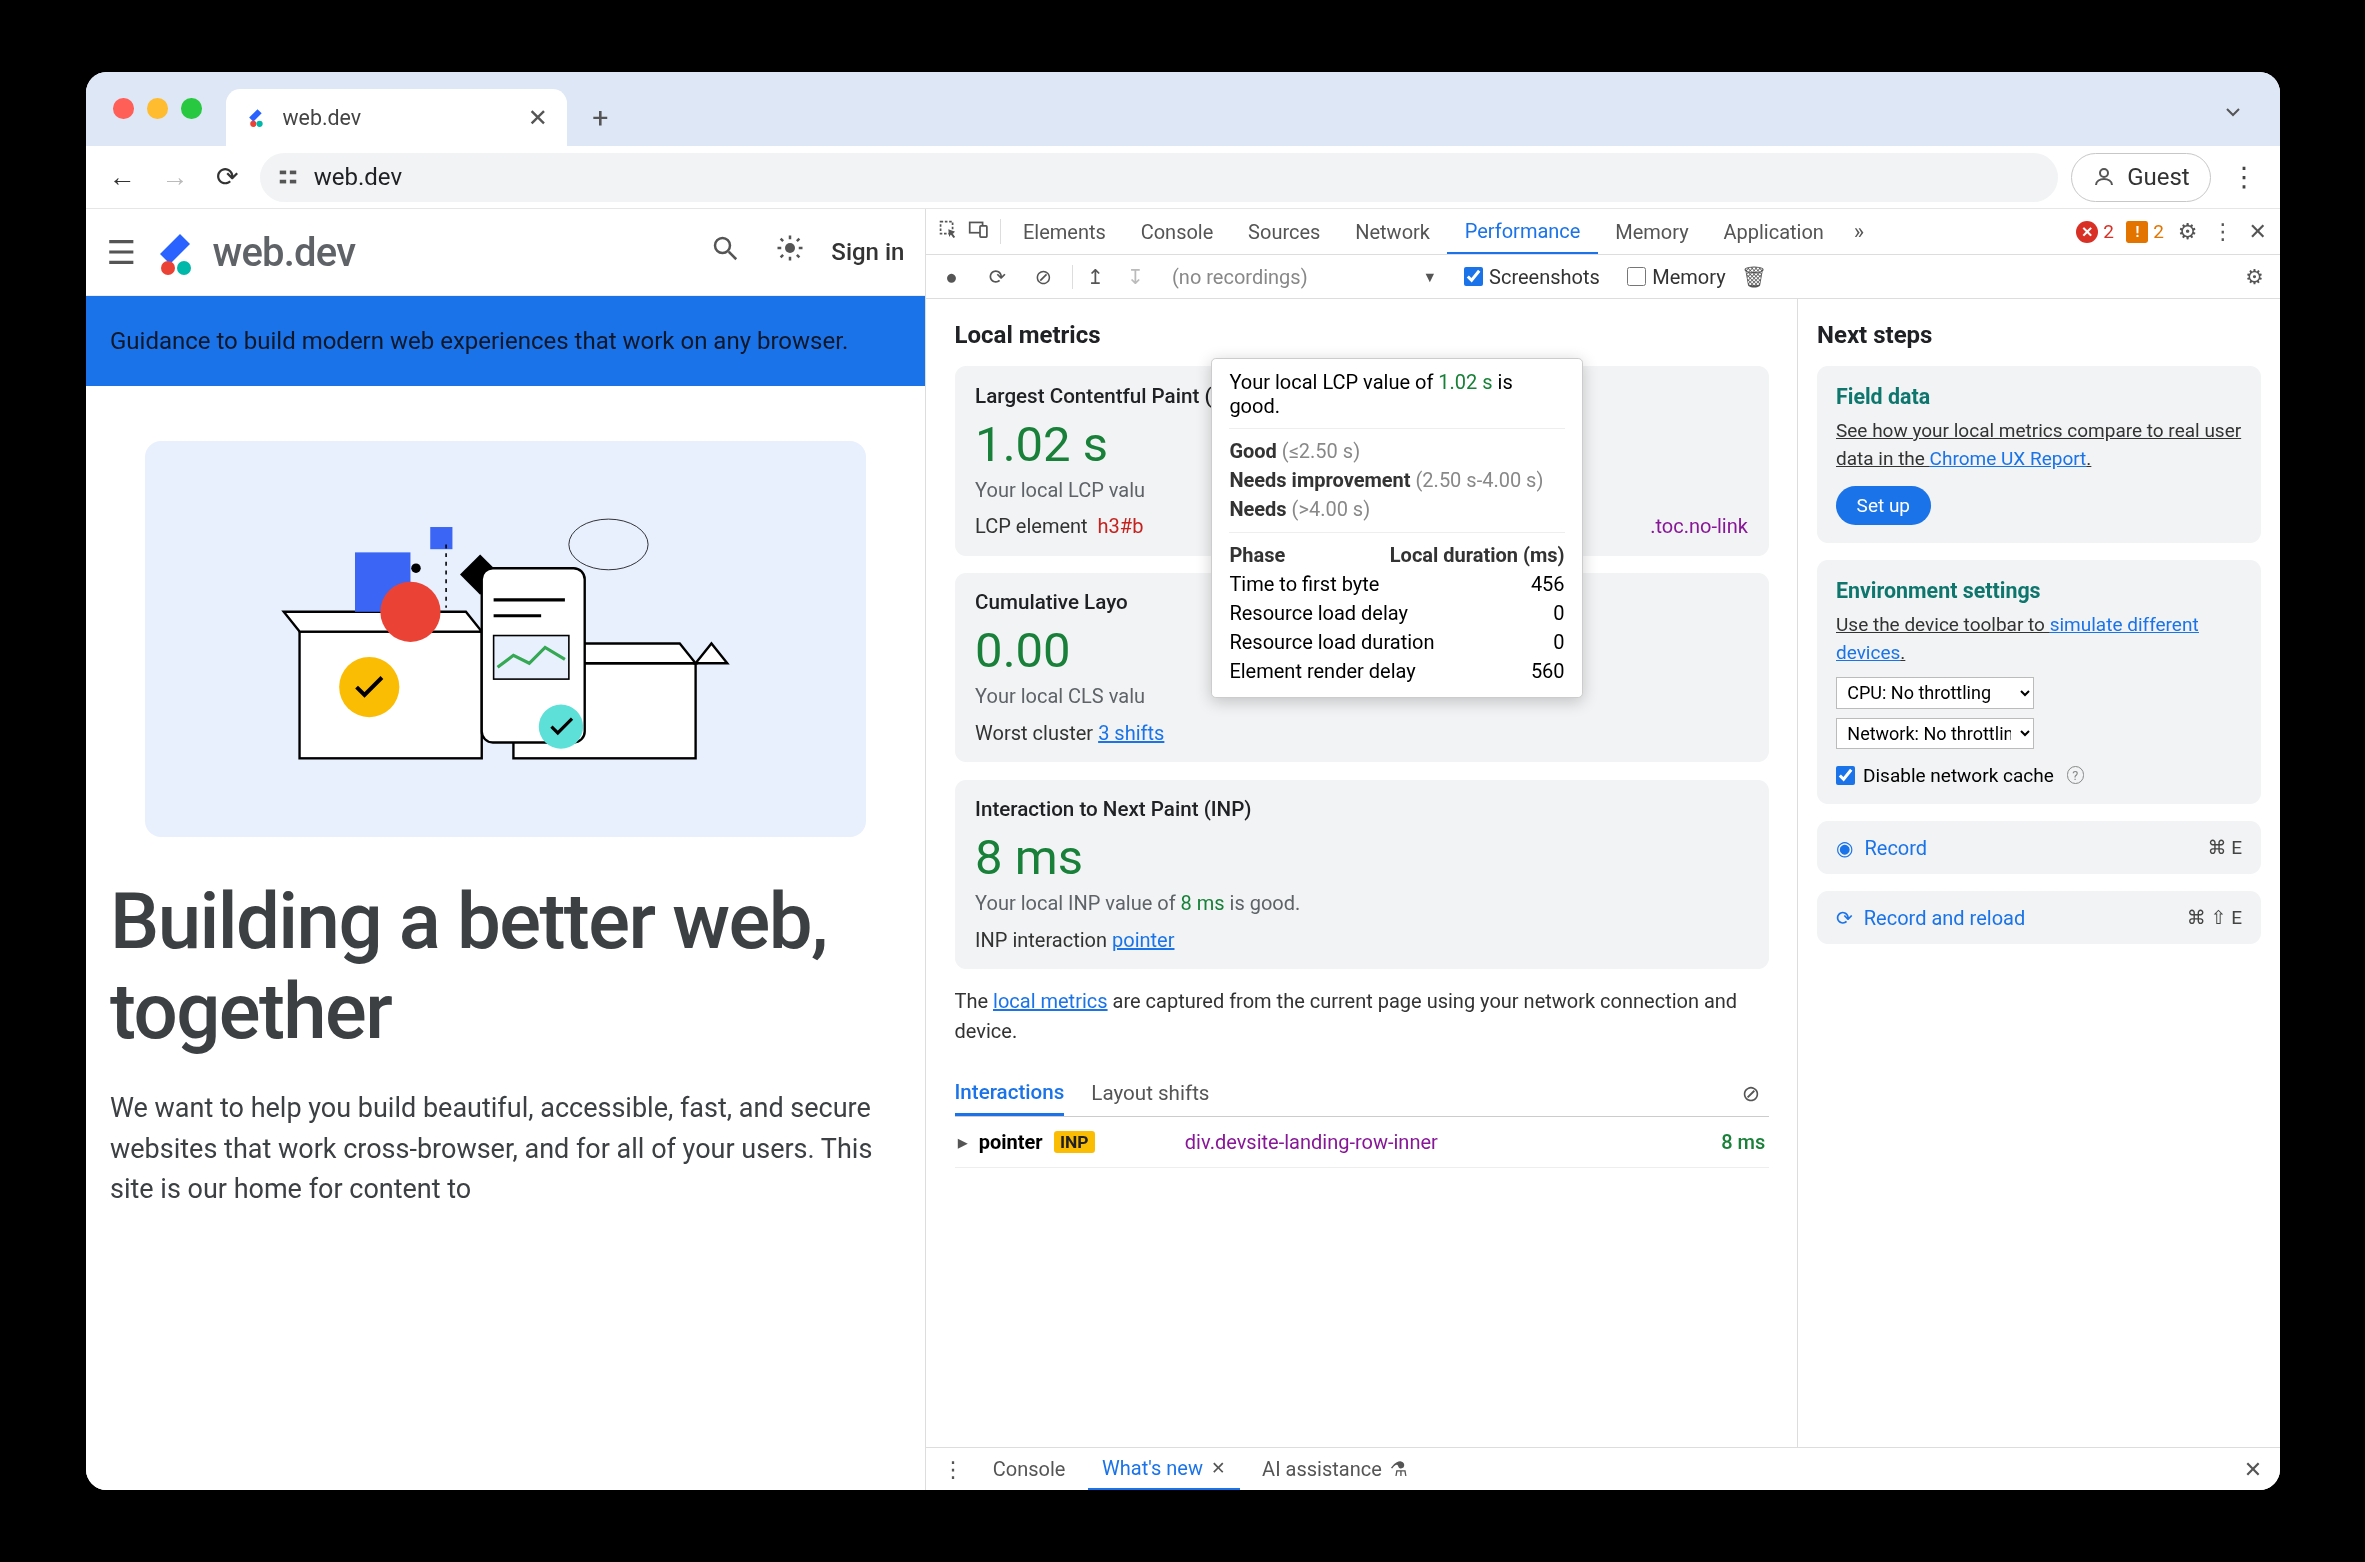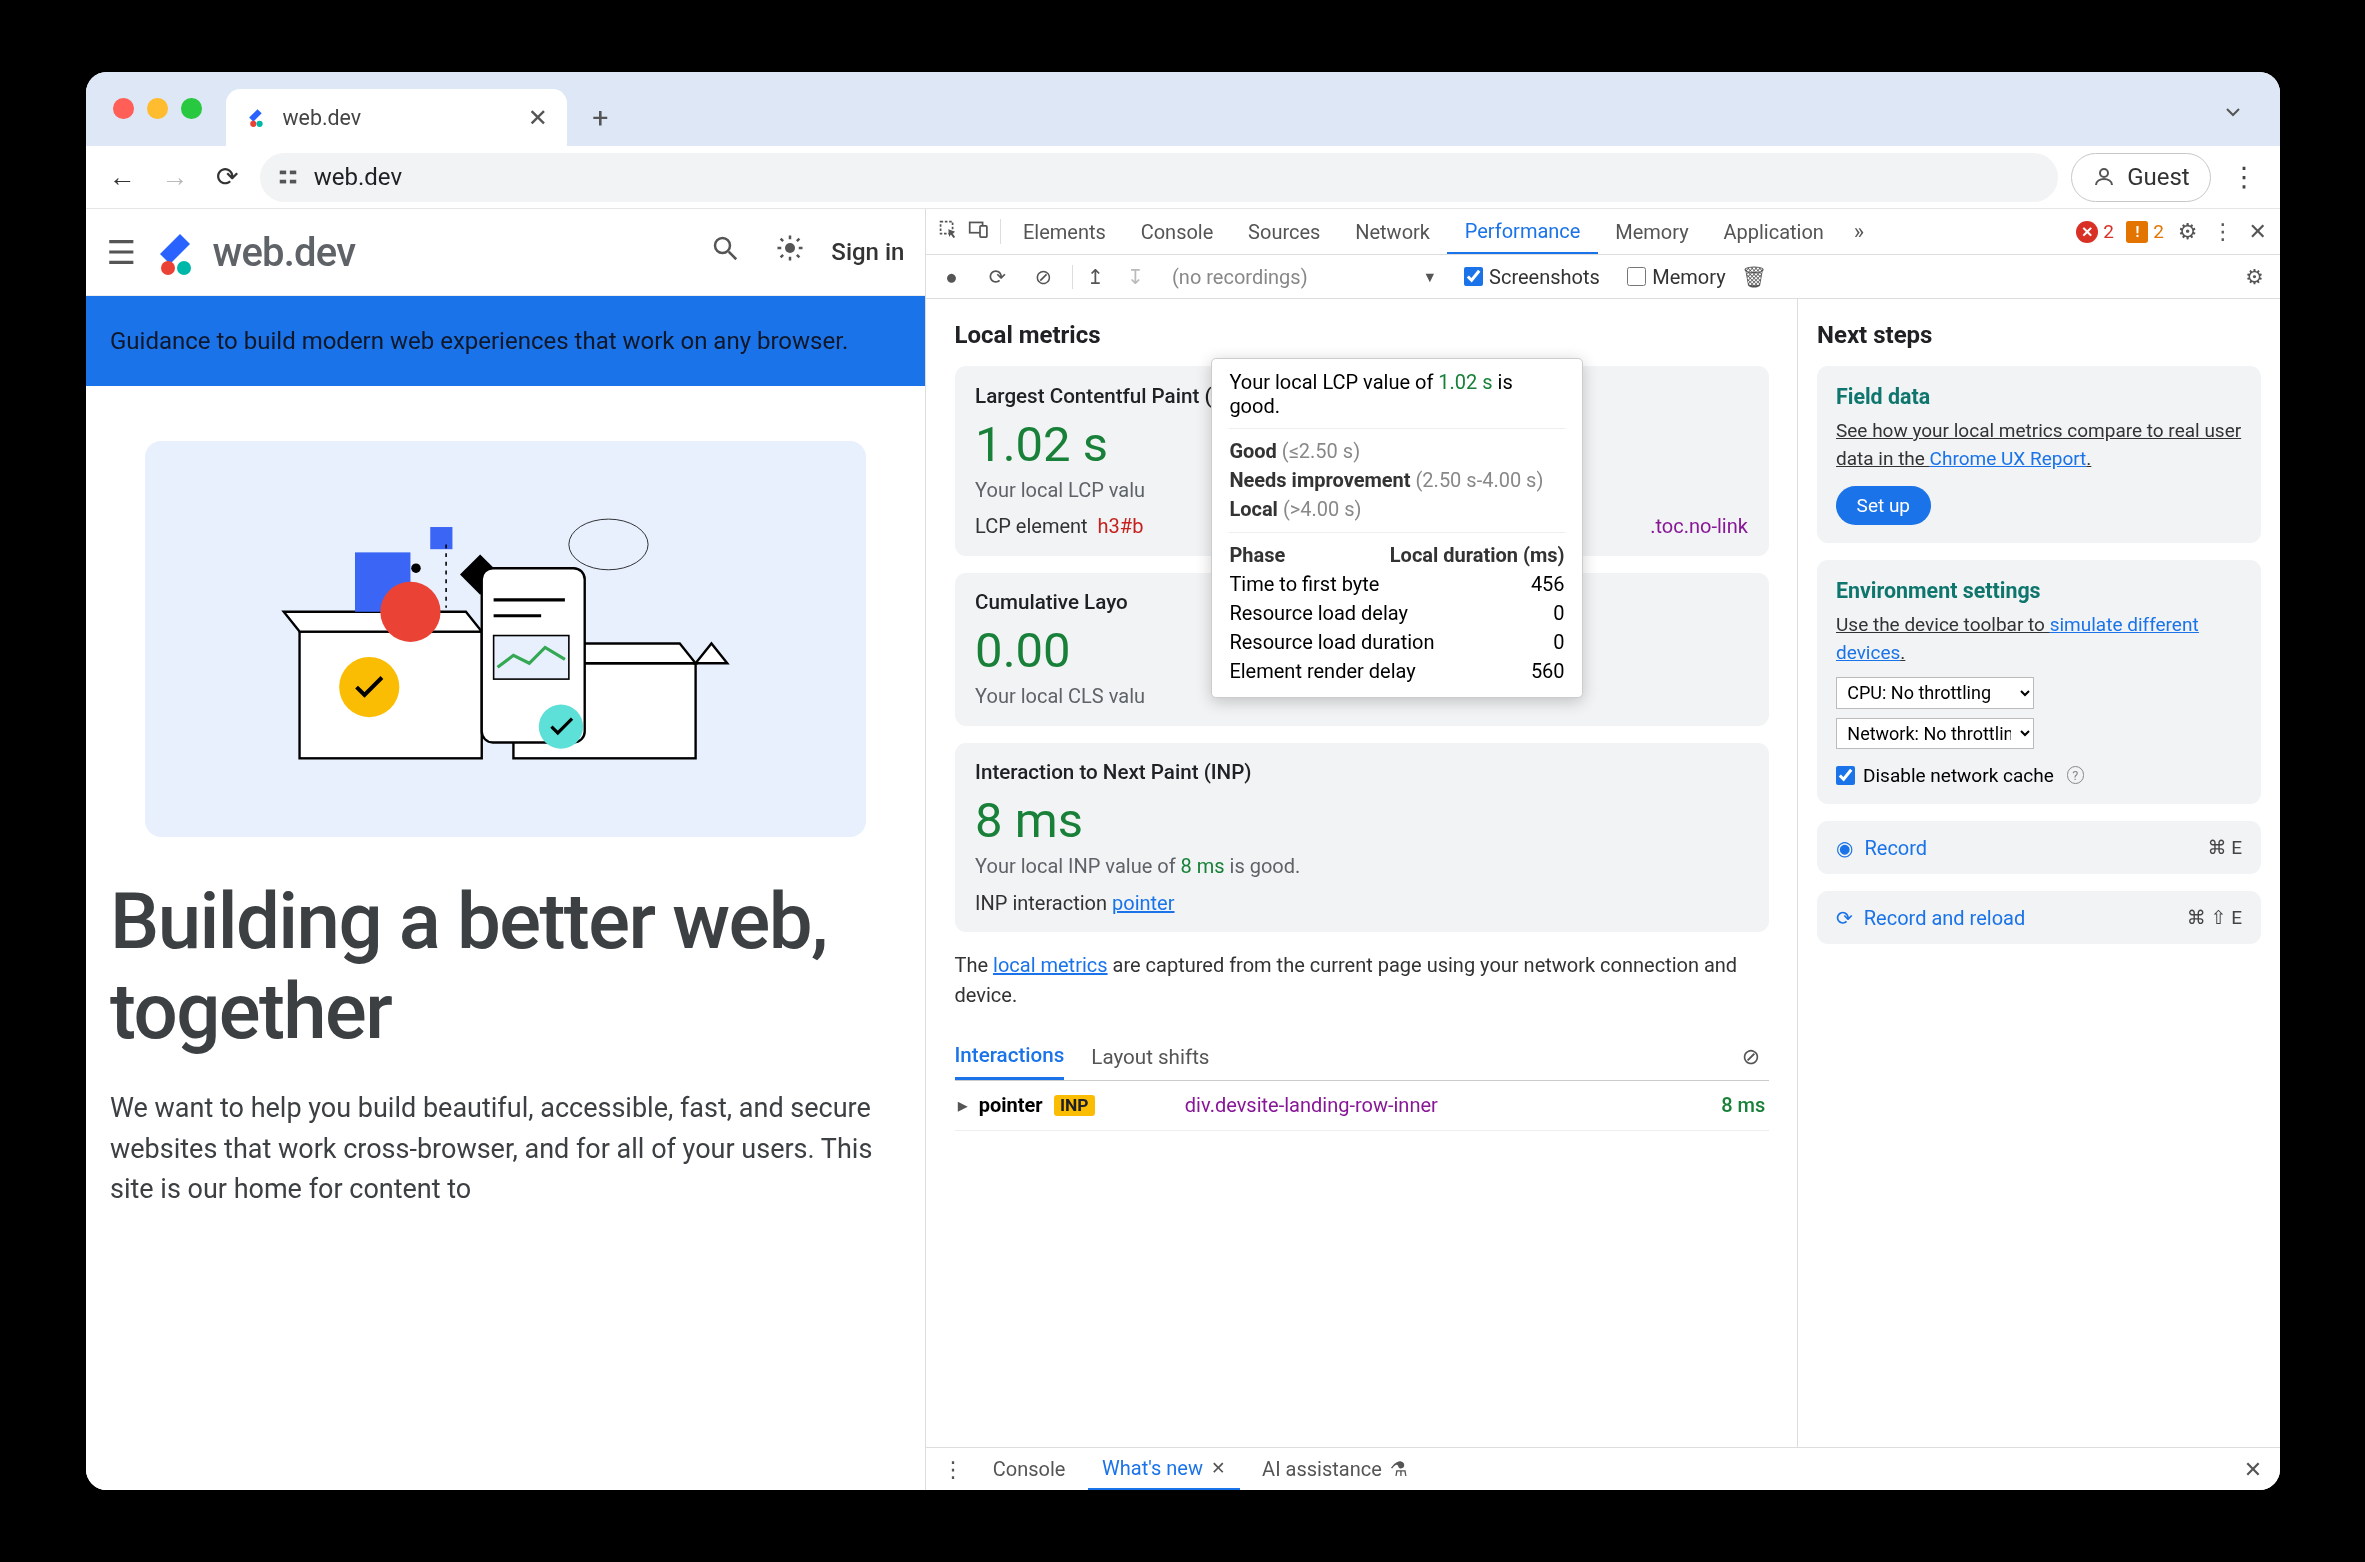--- a/index.html
+++ b/index.html
@@ -311,21 +311,21 @@
             </div>
           </div>
 
           <div class="tooltip">
             <div class="tooltip-top">
               <span>Your local LCP value of </span><span class="g">1.02 s</span><span> is good.</span>
             </div>
             <div class="tooltip-mid">
               <div><b>Good</b> <span class="t">(≤2.50 s)</span></div>
               <div><b>Needs improvement</b> <span class="t">(2.50 s-4.00 s)</span></div>
-              <div><b>Local</b> <span class="t">(&gt;4.00 s)</span></div>
+              <div><b>Needs</b> <span class="t">(&gt;4.00 s)</span></div>
             </div>
             <div class="tooltip-table">
               <div class="row hdr">
                   <span>Phase</span>
                   <span>Local duration (ms)</span>
                 </div>
               <div class="row">
                   <span>Time to first byte</span>
                   <span>456</span>
                 </div>
@@ -341,20 +341,23 @@
                   <span>Element render delay</span>
                   <span>560</span>
                 </div>
             </div>
           </div>
 
           <div class="metric-card">
             <div class="metric-label">Cumulative Layo</div>
             <div class="metric-value good">0.00</div>
             <div class="metric-note">Your local CLS valu</div>
+            <div class="metric-sub">
+              <span>Worst cluster</span>&nbsp;<a>3 shifts</a>
+            </div>
           </div>
 
           <div class="metric-card">
             <div class="metric-label">Interaction to Next Paint (INP)</div>
             <div class="metric-value good">8 ms</div>
             <div class="metric-note">
               <span>Your local INP value of </span><span style="color:#188038">8 ms</span><span> is good.</span>
             </div>
             <div class="metric-sub">
               <span>INP interaction</span>&nbsp;<a>pointer</a>

